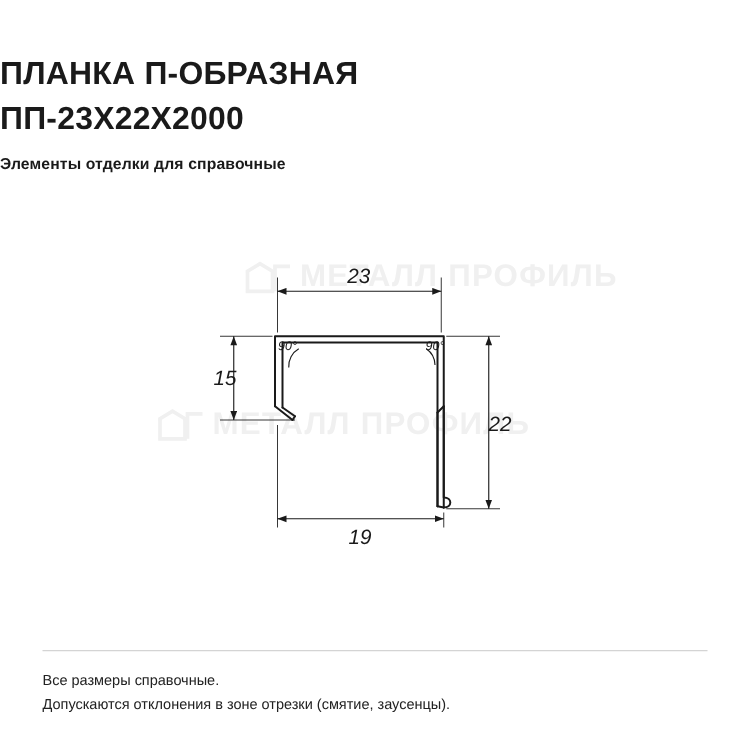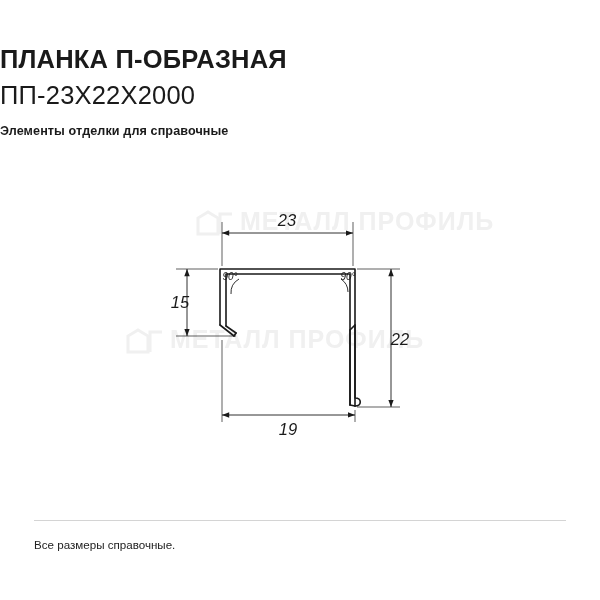--- a/index.html
+++ b/index.html
@@ -30,21 +30,21 @@
   }
   .title-1 {
     font-size: 25.5px;
     font-weight: bold;
     letter-spacing: 0.2px;
     line-height: 1.18;
     margin: 0;
   }
   .title-2 {
     font-size: 25.5px;
-    font-weight: normal;
+    font-weight: bold;
     letter-spacing: 0.2px;
     line-height: 1.18;
     margin: 6px 0 0 0;
   }
   .subtitle {
     font-size: 12.6px;
     font-weight: bold;
     margin: 14px 0 0 0;
     letter-spacing: 0.1px;
   }
@@ -185,15 +185,16 @@
       <text x="400" y="205" text-anchor="middle" font-family="Liberation Sans, sans-serif" font-size="16.5" fill="#1a1a1a">22</text>
 
       <text x="230" y="140" text-anchor="middle" font-family="Liberation Sans, sans-serif" font-size="10" fill="#1a1a1a">90°</text>
       <text x="348" y="140" text-anchor="middle" font-family="Liberation Sans, sans-serif" font-size="10" fill="#1a1a1a">90°</text>
     </svg>
   </div>
 
   <div class="footer">
     <div class="footer-rule"></div>
     <div class="footer-line">Все размеры справочные.</div>
+    <div class="footer-line">Допускаются отклонения в зоне отрезки (смятие, заусенцы).</div>
   </div>
 
 </div>
 
 </body></html>

